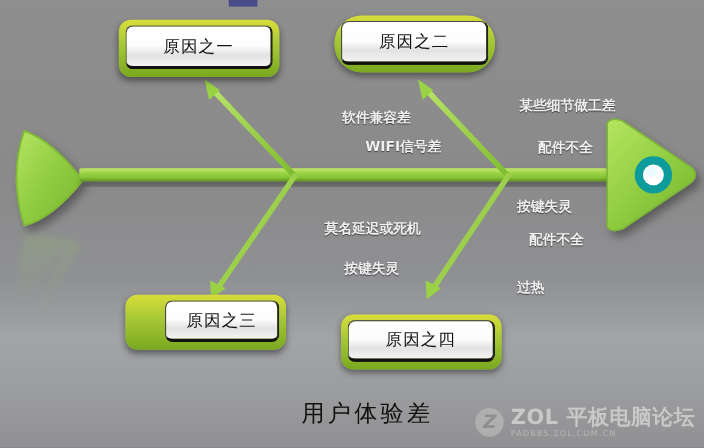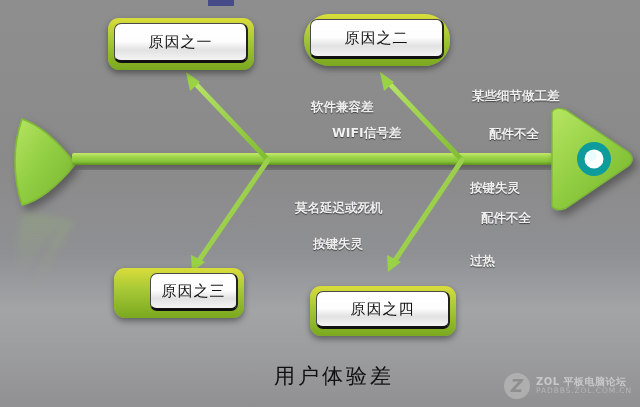--- a/index.html
+++ b/index.html
@@ -110,21 +110,21 @@
     width: 26px; height: 26px;
     border-radius: 50%;
     background: #b9b9b9;
     color: #8c8c8c;
     display: flex; align-items: center; justify-content: center;
     font-size: 17px; font-weight: bold; font-style: italic;
     font-family: "DejaVu Sans", "Liberation Sans", sans-serif;
   }
   #watermark .wm-text { line-height: 1.15; }
   #watermark .wm-main {
-    font-size: 10px; color: #dcdcdc; letter-spacing: .5px; font-weight: bold;
+    font-size: 19px; color: #dcdcdc; letter-spacing: .5px; font-weight: bold;
   }
   #watermark .wm-sub {
     font-size: 7.5px; color: #c2c2c2; letter-spacing: .9px;
   }
 
   
   #top-stub {
     position: absolute;
     left: 208px; top: 0; width: 26px; height: 6px;
     background: #3b3f8a;
@@ -235,21 +235,21 @@
       <span class="cause-label">原因之一</span>
     </div>
   </div>
 
   <div class="cause-box" style="left:304px; top:14px; width:146px; height:52px;border-radius:25px;">
     <div class="cause-inner">
       <span class="cause-label">原因之二</span>
     </div>
   </div>
 
-  <div class="cause-box" style="left:114px; top:268px; width:130px; height:50px;padding-left:36px;">
+  <div class="cause-box" style="left:114px; top:268px; width:146px; height:50px;padding-left:36px;">
     <div class="cause-inner">
       <span class="cause-label">原因之三</span>
     </div>
   </div>
 
   <div class="cause-box" style="left:310px; top:286px; width:146px; height:50px;">
     <div class="cause-inner">
       <span class="cause-label">原因之四</span>
     </div>
   </div>

